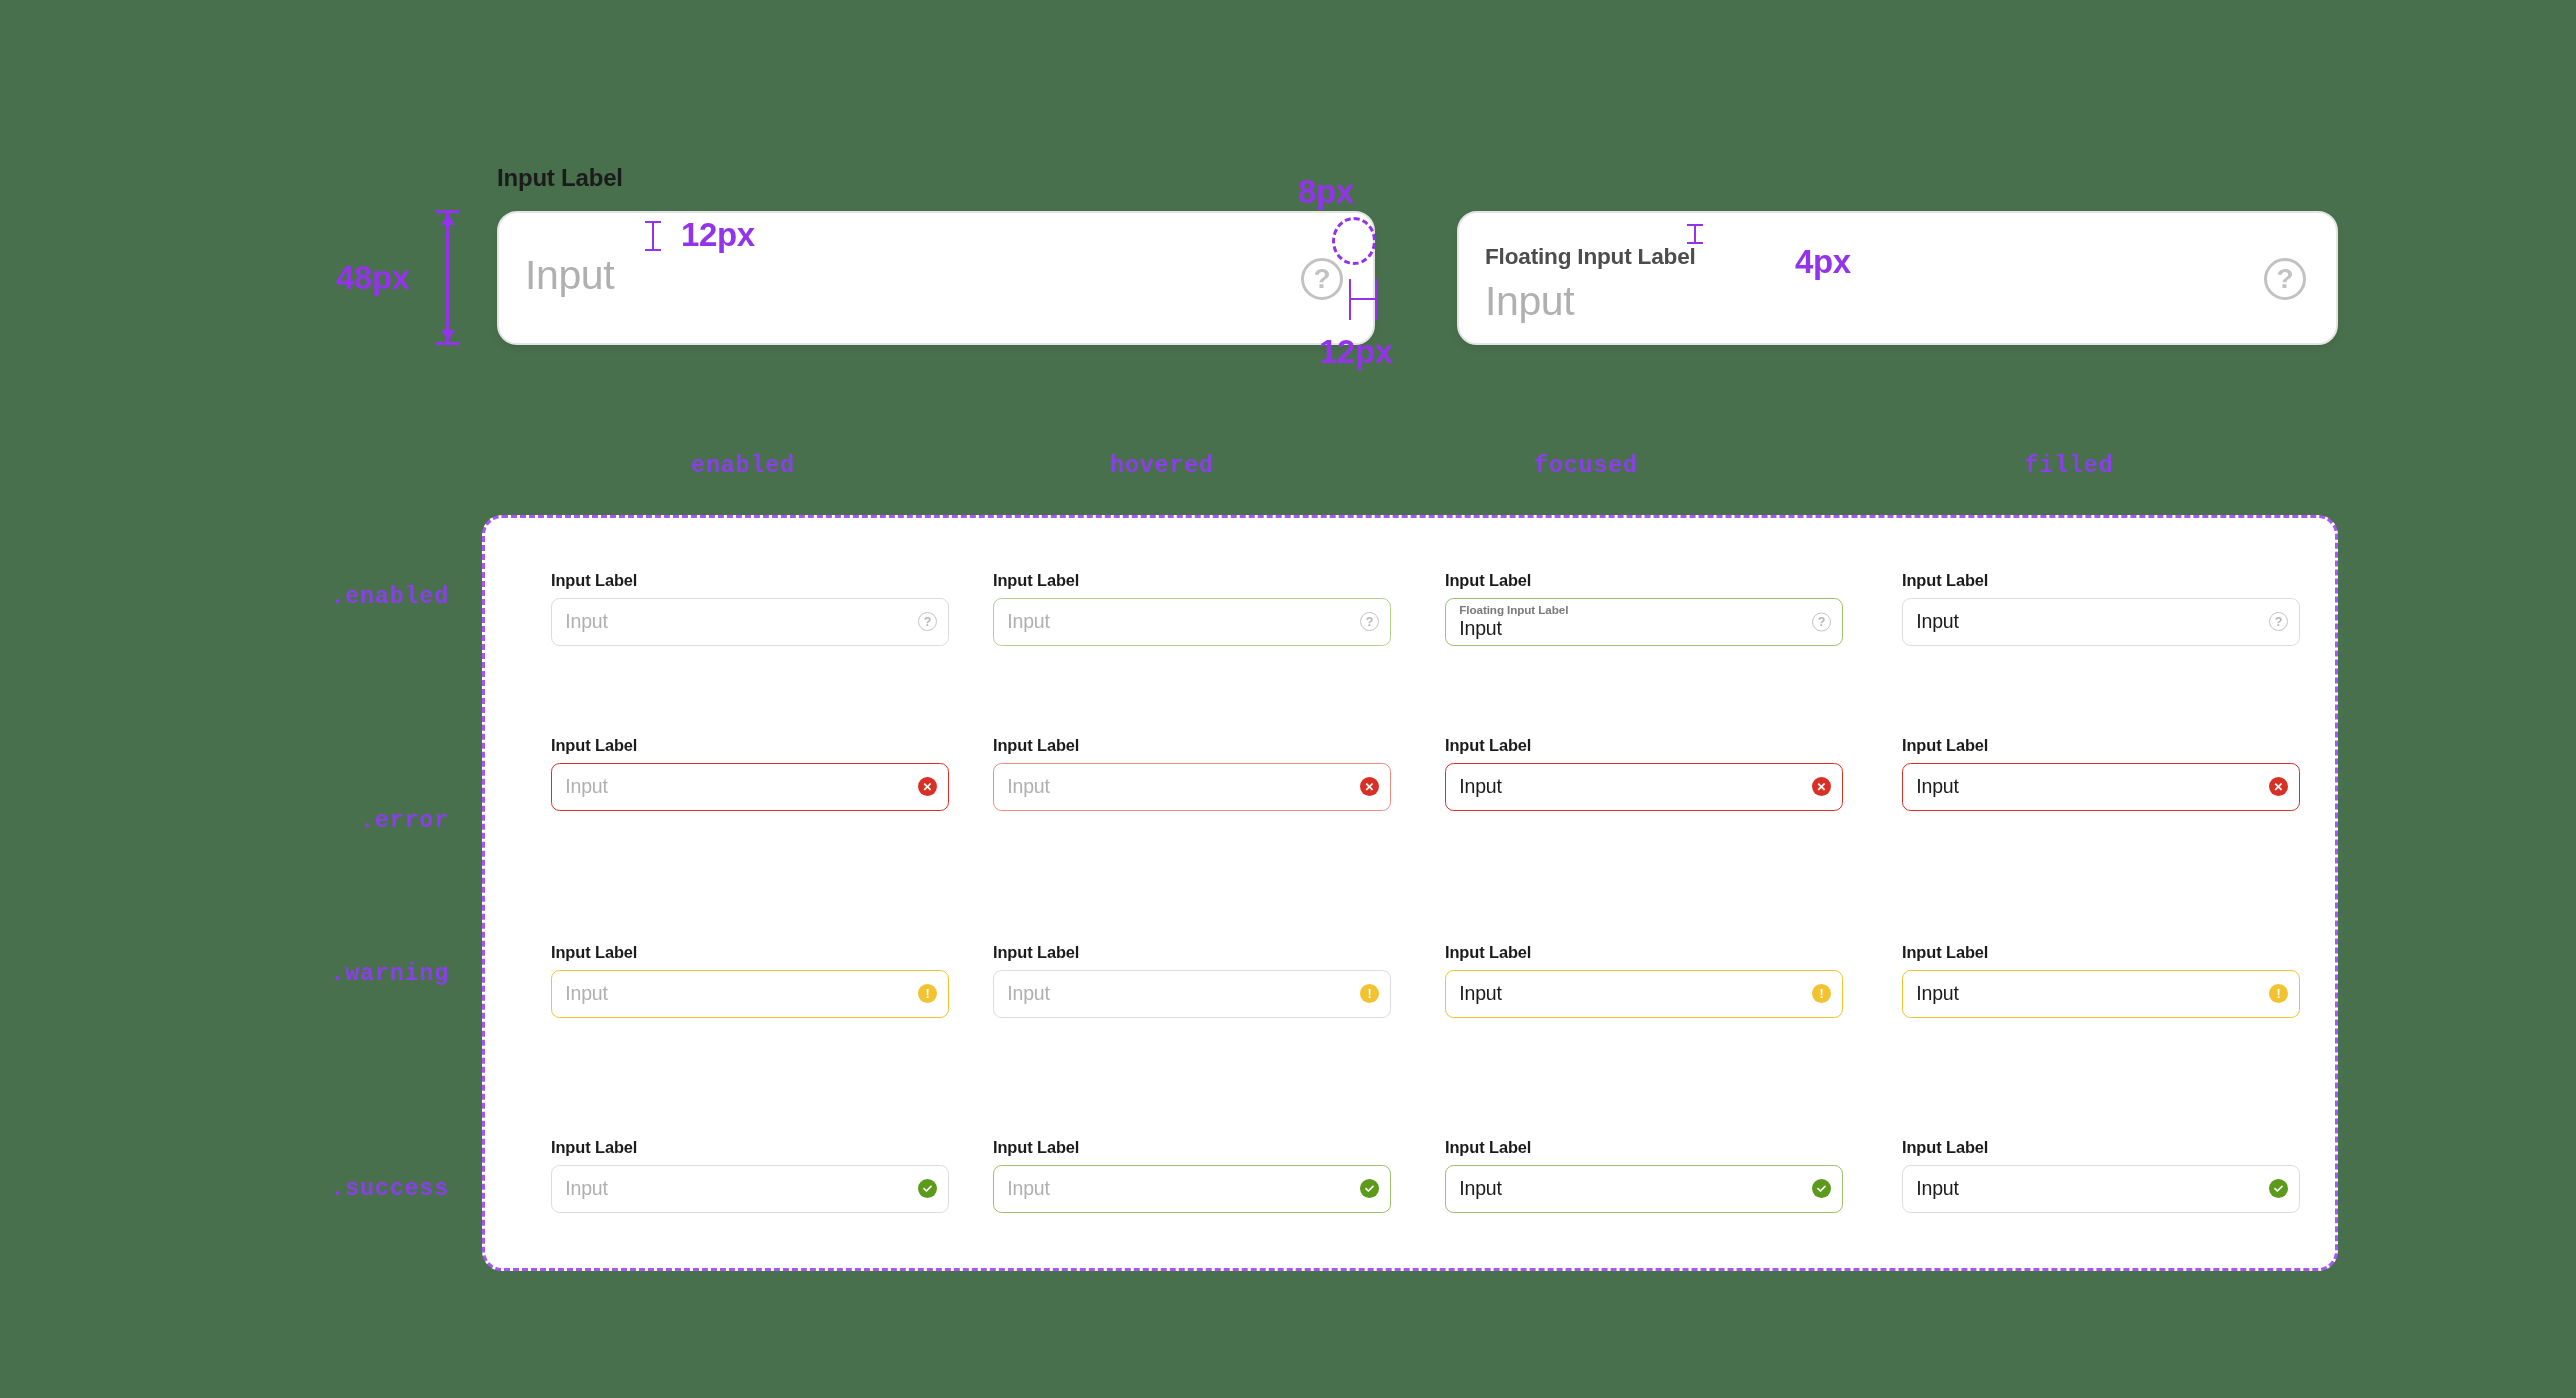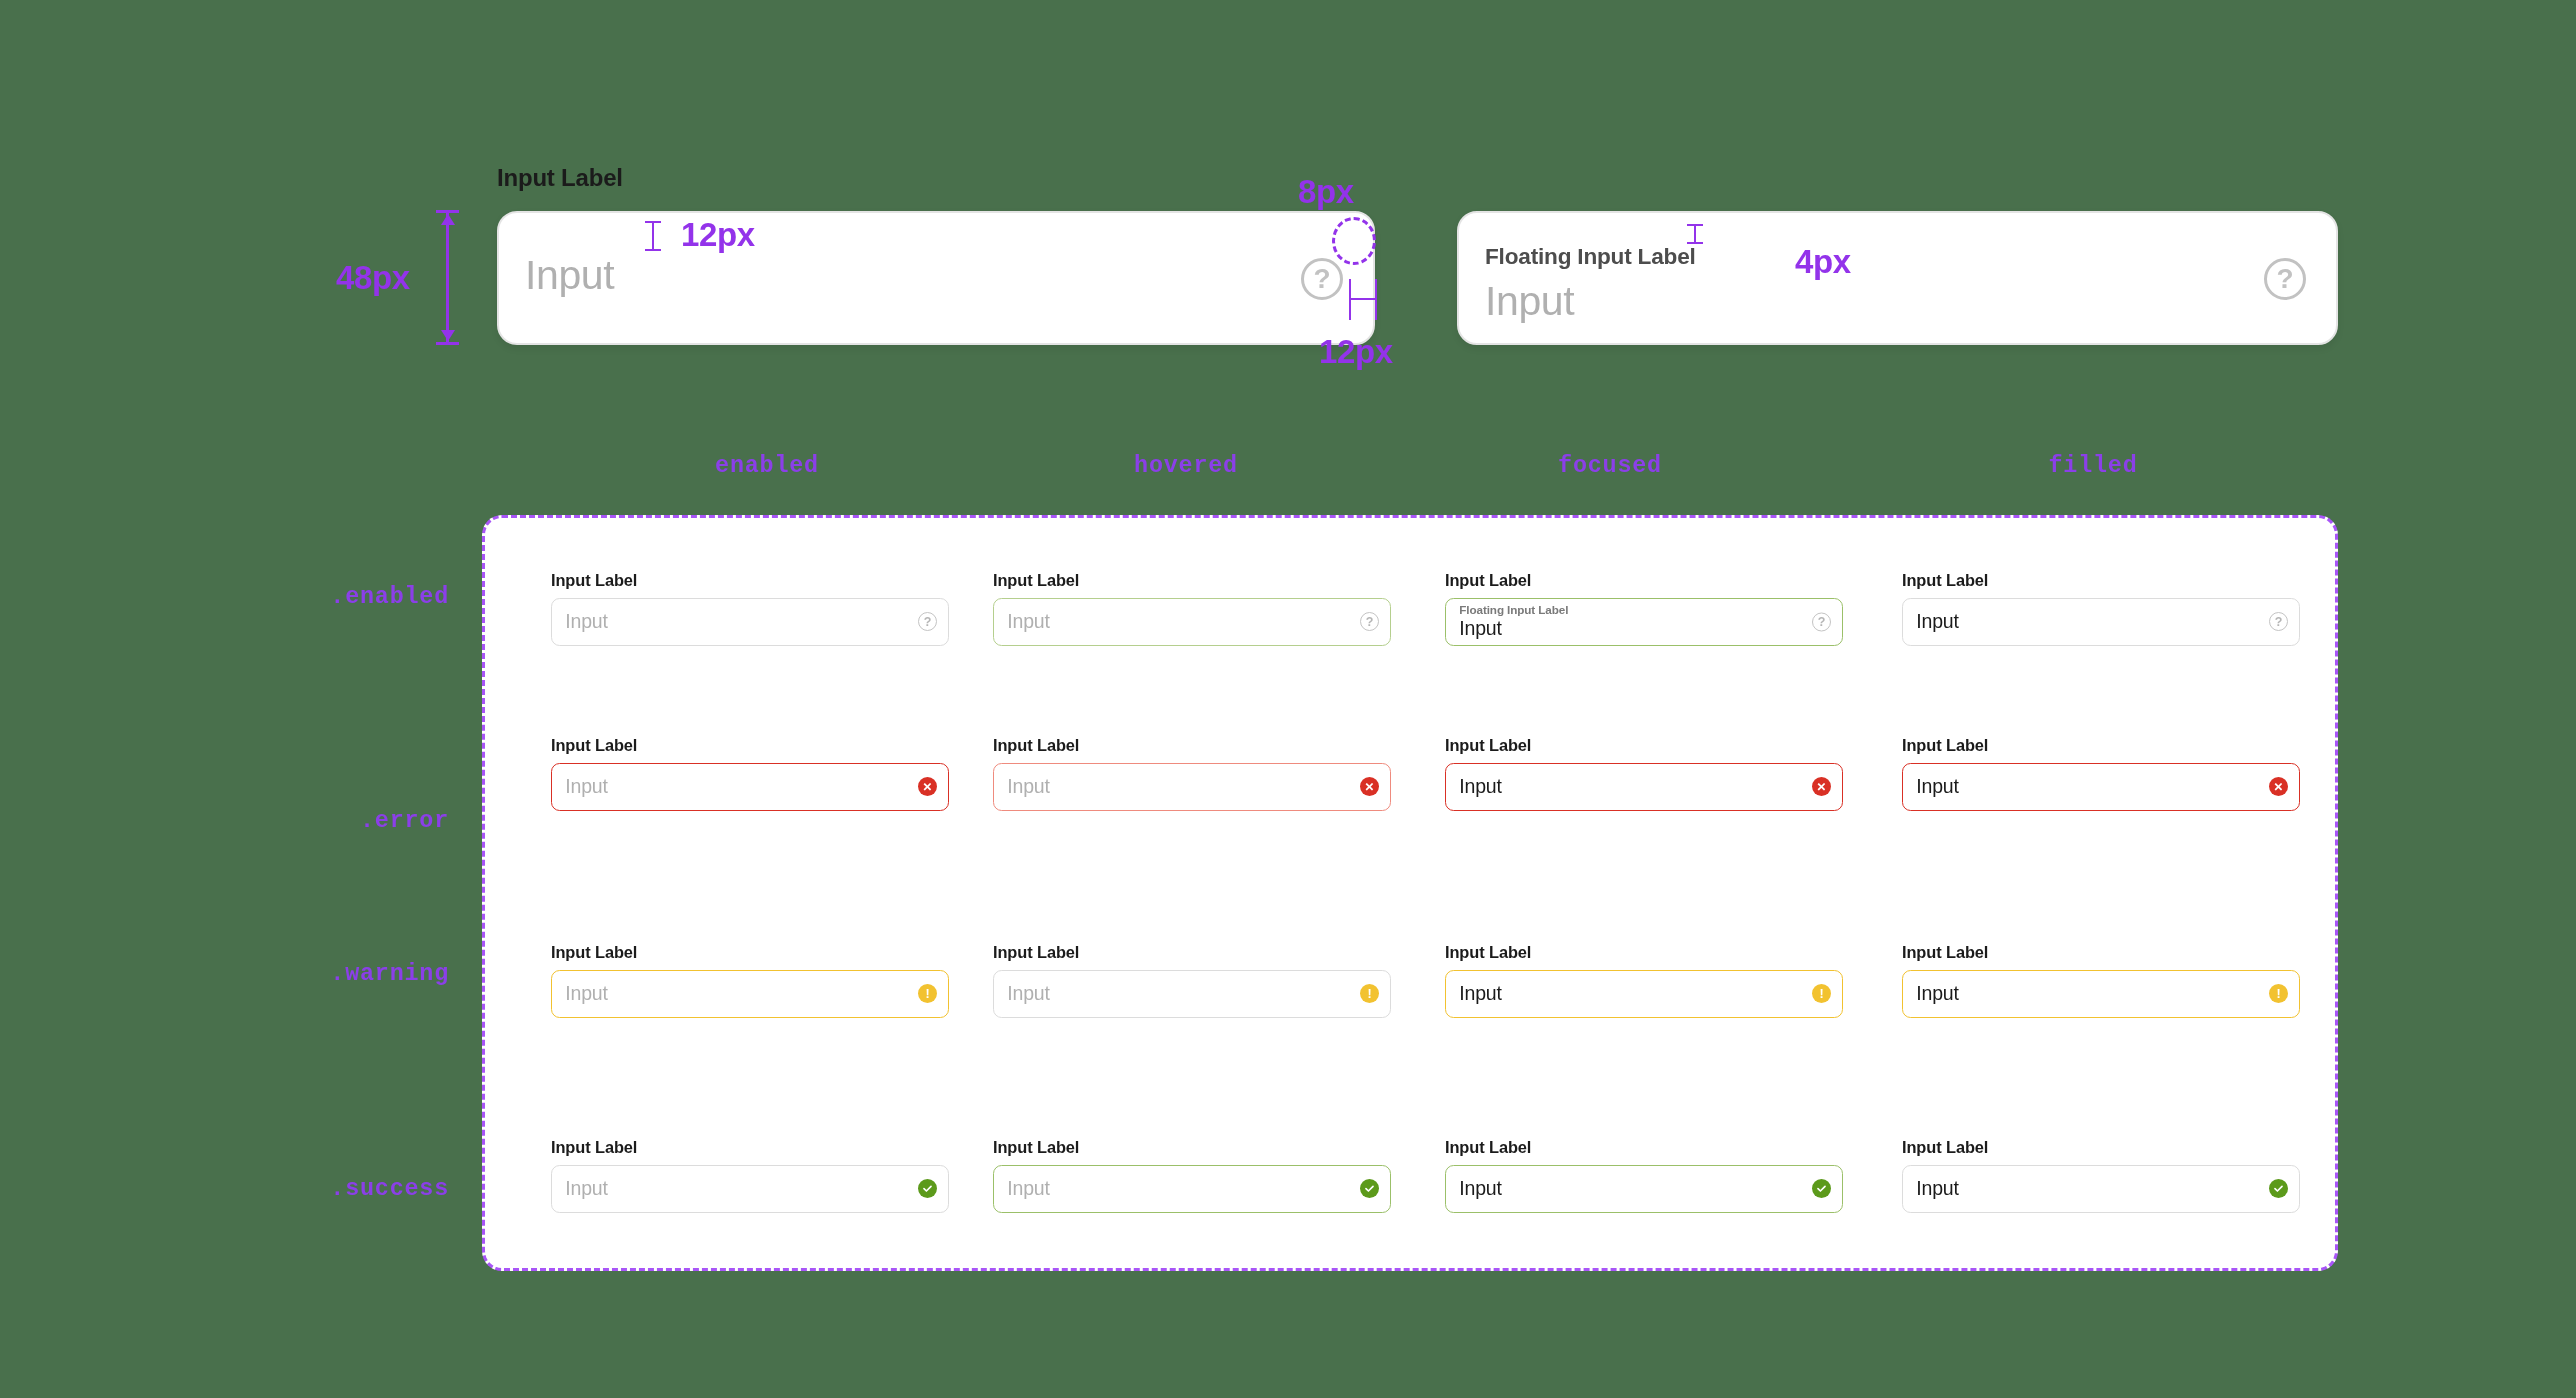--- a/index.html
+++ b/index.html
@@ -220,21 +220,20 @@
   .col-head {
     position: absolute;
     font-family: "Liberation Mono", monospace;
     font-size: 23.4px;
     font-weight: bold;
     color: #8b3fe8;
     letter-spacing: 0.8px;
     text-align: center;
     transform: translateX(-50%);
     top: 453px;
-    margin-left: 24px;
   }
 
   .row-head {
     position: absolute;
     font-family: "Liberation Mono", monospace;
     font-size: 23.4px;
     font-weight: bold;
     color: #8b3fe8;
     letter-spacing: 0.8px;
     text-align: right;

